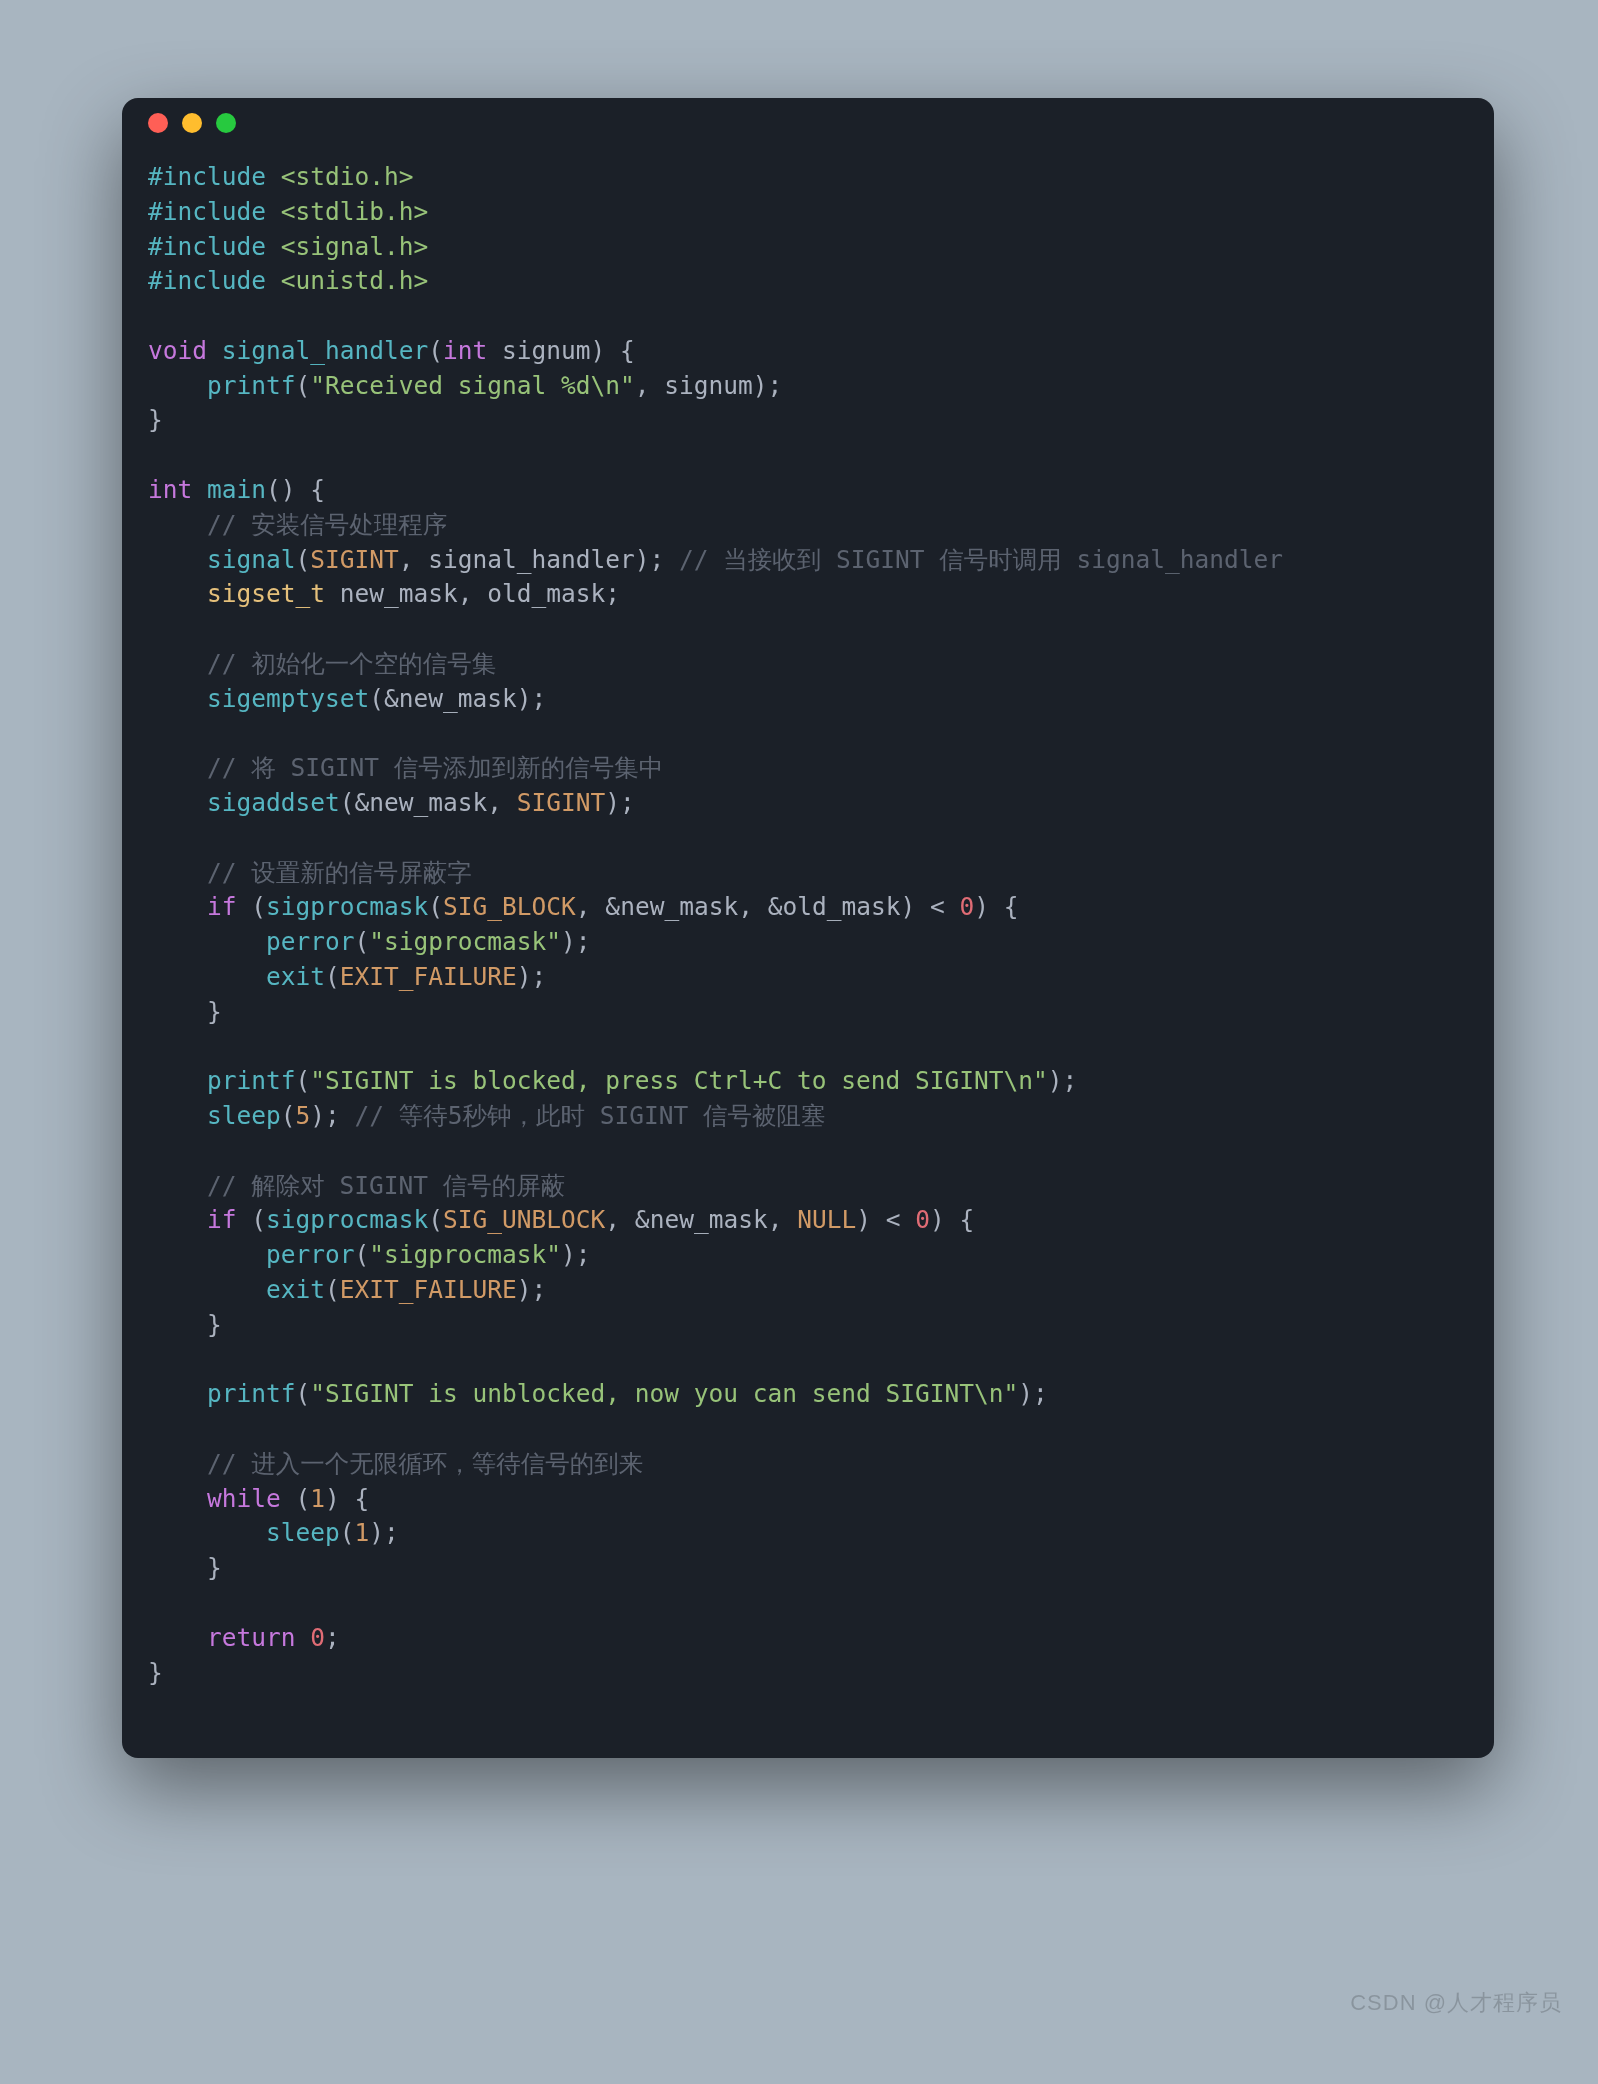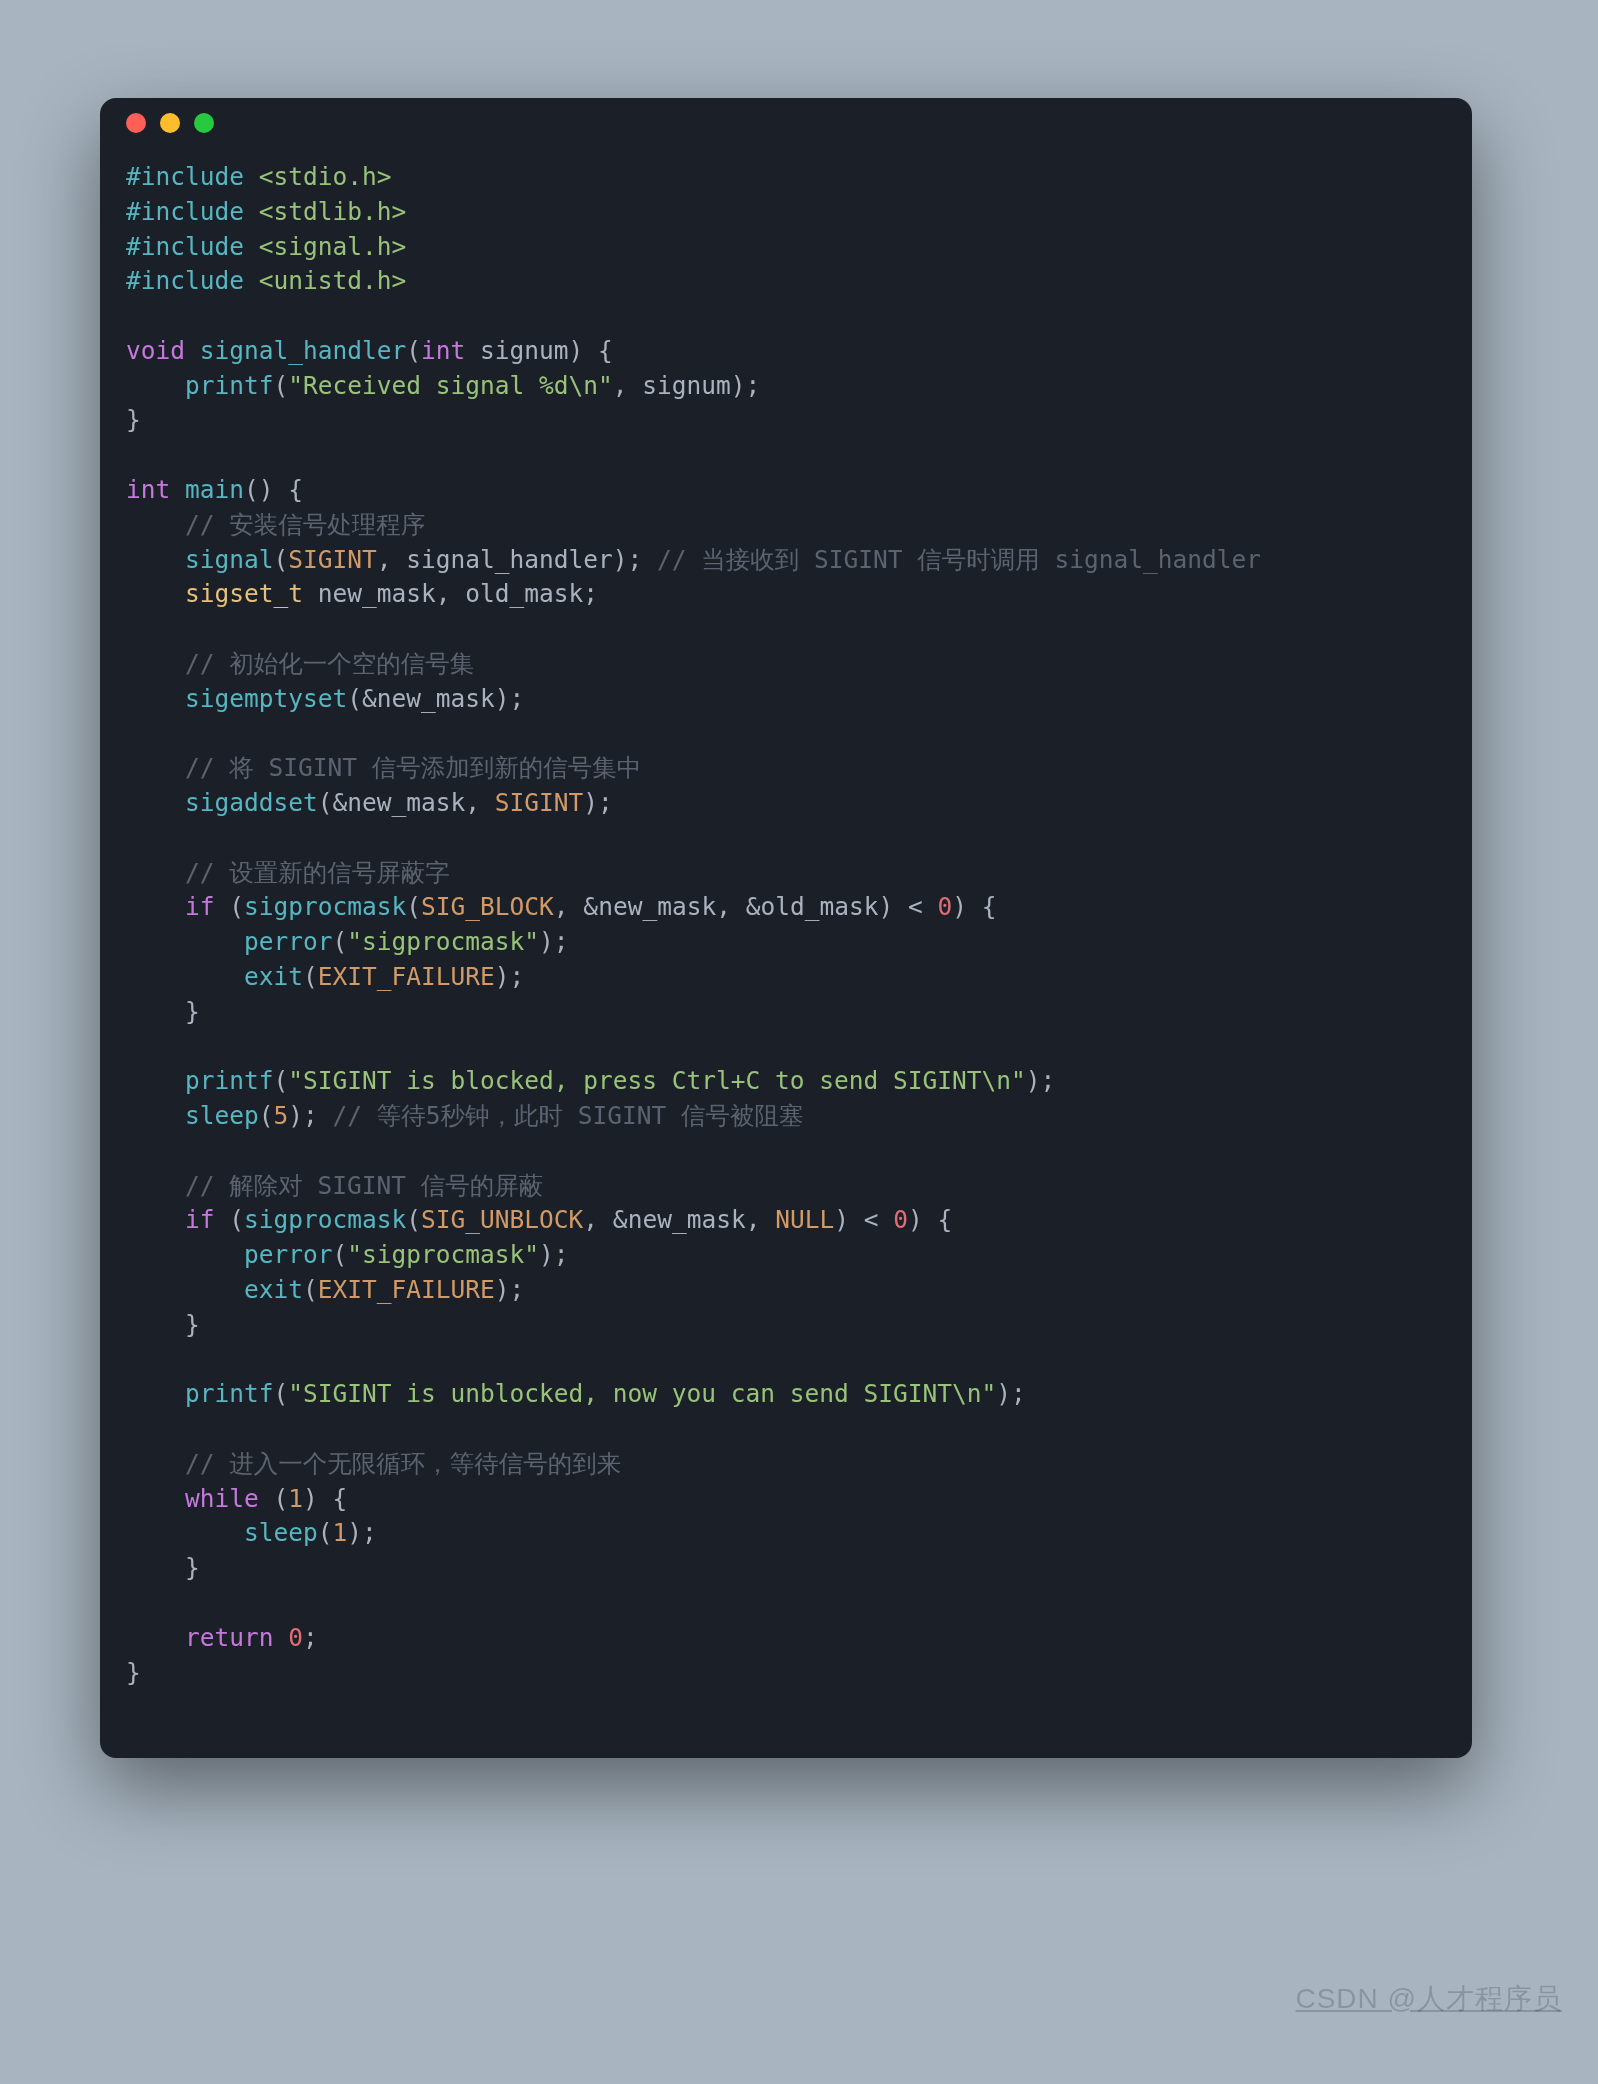--- a/index.html
+++ b/index.html
@@ -6,21 +6,21 @@
     margin: 0;
     padding: 0;
     width: 1598px;
     height: 2084px;
     background: #a8b5c0;
     font-family: Menlo, Consolas, "DejaVu Sans Mono", monospace;
     overflow: hidden;
   }
   .window {
     position: absolute;
-    left: 100px;
+    left: 122px;
     top: 98px;
     width: 1372px;
     border-radius: 16px;
     background: #1b2028;
     box-shadow: 0 30px 80px rgba(0,0,0,0.45);
     padding: 0 0 40px 0;
     box-sizing: border-box;
   }
   .titlebar {
     height: 50px;
@@ -60,24 +60,23 @@
   .tok-zero     { color:#e06c75; }
   .tok-usertype { color:#e5c07b; }
   .tok-paren    { color:#abb2bf; }
   .tok-amp      { color:#abb2bf; }
 
   .watermark {
     position: absolute;
     right: 36px;
     bottom: 66px;
     color: rgba(0,0,0,0.18);
-    font-size: 28px;
+    font-size: 22px;
     font-family: "PingFang SC","Microsoft YaHei",sans-serif;
     letter-spacing: 1px;
-    text-decoration: underline;
   }
 </style>
 </head>
 <body>
 
 <div class="window">
   <div class="titlebar">
     <div class="dot dot-red"></div>
     <div class="dot dot-yellow"></div>
     <div class="dot dot-green"></div>

